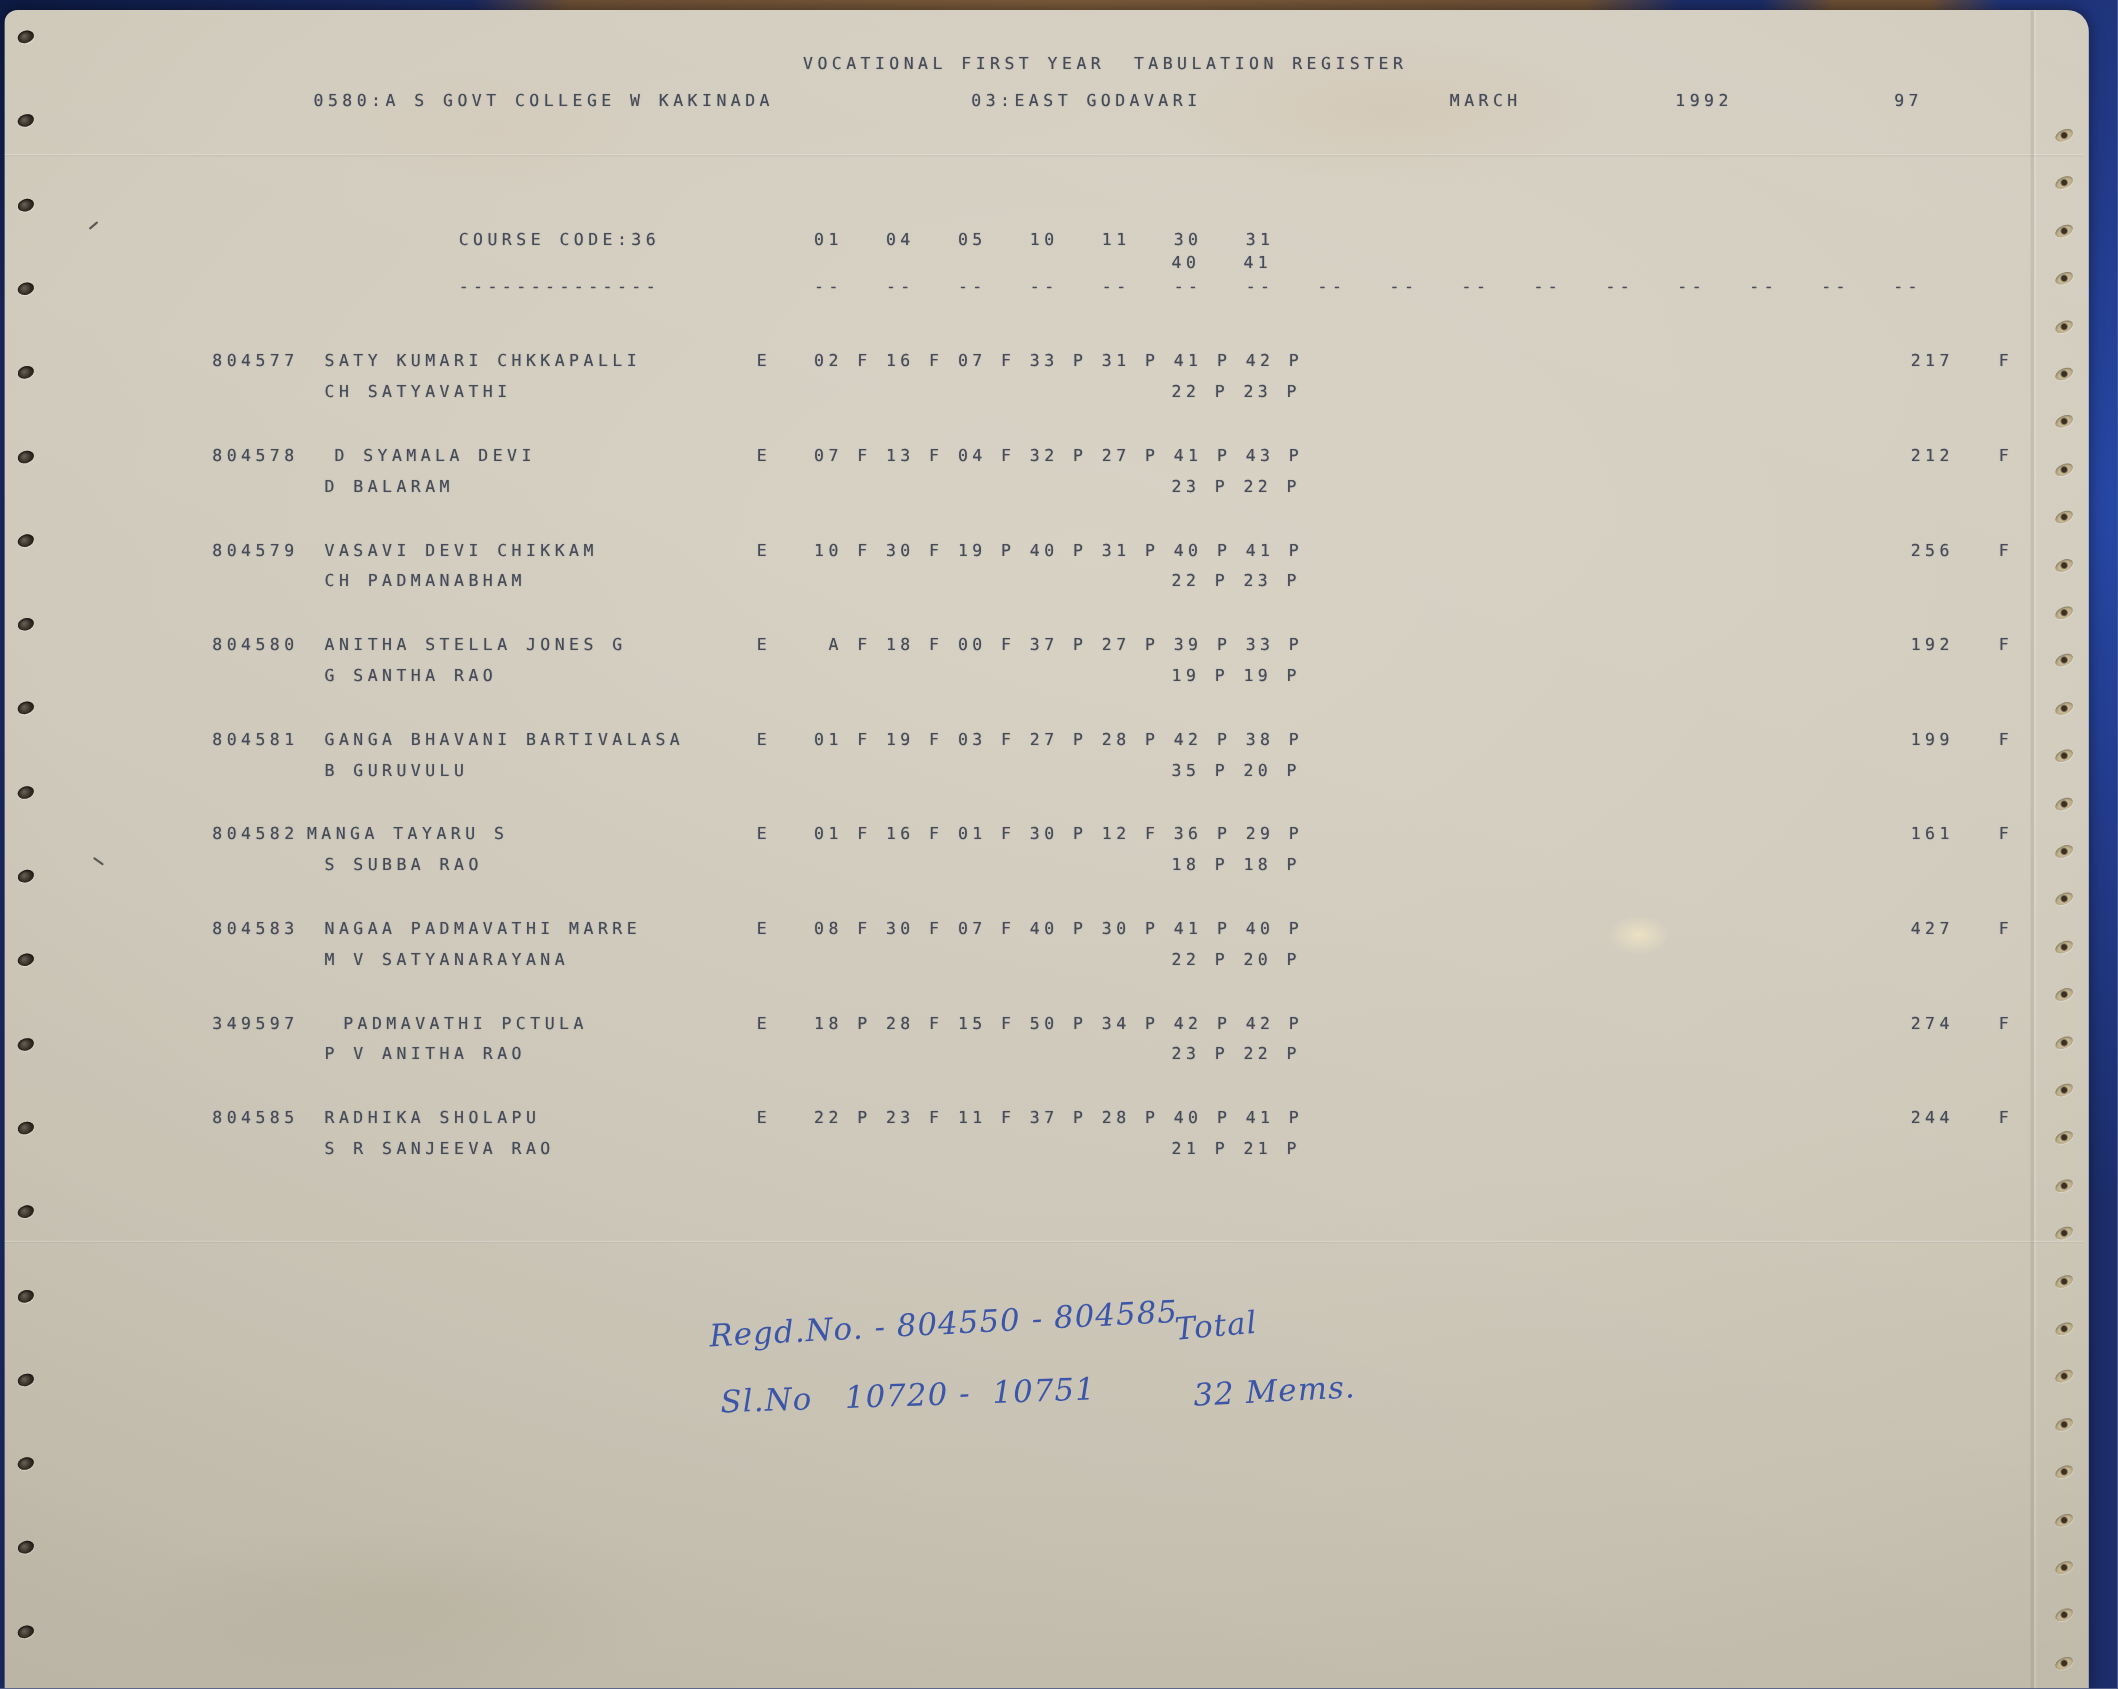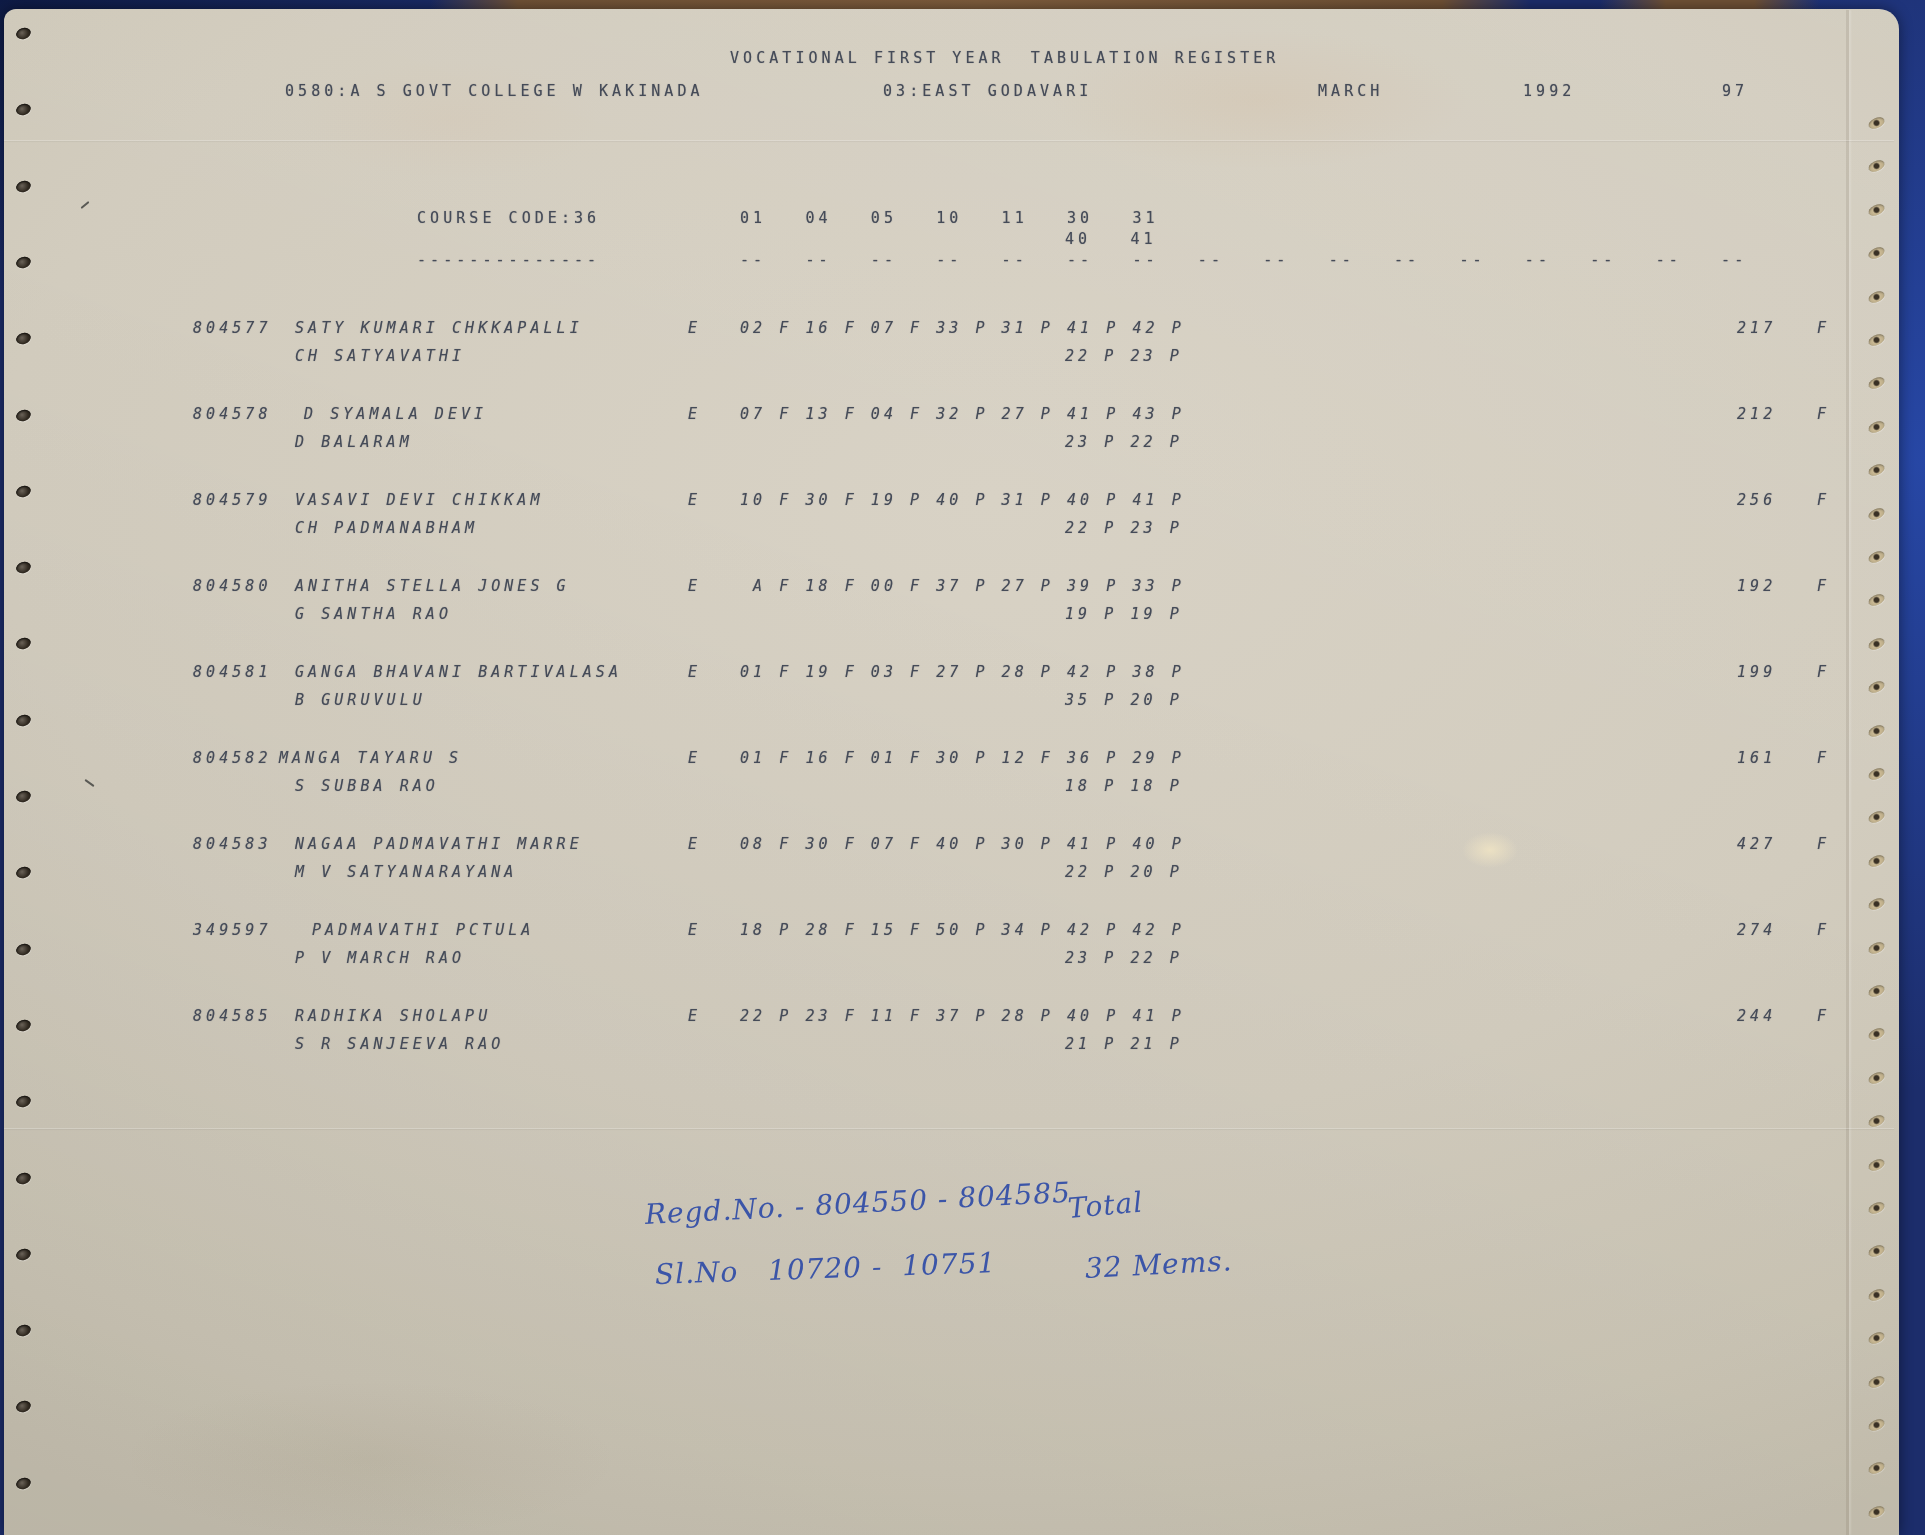--- a/index.html
+++ b/index.html
@@ -73,21 +73,21 @@
     position:absolute;
     font-family:"DejaVu Sans Mono", monospace;
     font-size:15px;
     letter-spacing:4.05px;
     line-height:20px;
     color:var(--ink-print);
     white-space:pre;
     text-shadow:0 0 1px rgba(69,75,88,0.55);
     z-index:3;
   }
-  .row{position:absolute;left:0;width:1895px;height:60px;z-index:3;font-style:italic;}
+  .row{position:absolute;left:0;width:1895px;height:60px;z-index:3;}
   .row .print{position:absolute;}
   .hand{
     position:absolute;
     font-family:"DejaVu Serif", serif;
     font-style:italic;
     font-size:28px;
     letter-spacing:1px;
     color:var(--ink-pen);
     white-space:pre;
     transform-origin:left center;
@@ -189,21 +189,21 @@
     <span class="print" style="left:295px;top:28px">M V SATYANARAYANA</span>
     <span class="print" style="left:688px;top:0">E</span>
     <span class="print" style="left:740px;top:0">08 F 30 F 07 F 40 P 30 P 41 P 40 P</span>
     <span class="print" style="left:1065px;top:28px">22 P 20 P</span>
     <span class="print" style="left:1737px;top:0">427</span>
     <span class="print" style="left:1817px;top:0">F</span>
   </div>
   <div class="row" style="top:920px">
     <span class="print" style="left:193px;top:0">349597</span>
     <span class="print" style="left:312px;top:0">PADMAVATHI PCTULA</span>
-    <span class="print" style="left:295px;top:28px">P V MARCH RAO</span>
+    <span class="print" style="left:295px;top:28px">P V ANITHA RAO</span>
     <span class="print" style="left:688px;top:0">E</span>
     <span class="print" style="left:740px;top:0">18 P 28 F 15 F 50 P 34 P 42 P 42 P</span>
     <span class="print" style="left:1065px;top:28px">23 P 22 P</span>
     <span class="print" style="left:1737px;top:0">274</span>
     <span class="print" style="left:1817px;top:0">F</span>
   </div>
   <div class="row" style="top:1006px">
     <span class="print" style="left:193px;top:0">804585</span>
     <span class="print" style="left:295px;top:0">RADHIKA SHOLAPU</span>
     <span class="print" style="left:295px;top:28px">S R SANJEEVA RAO</span>

